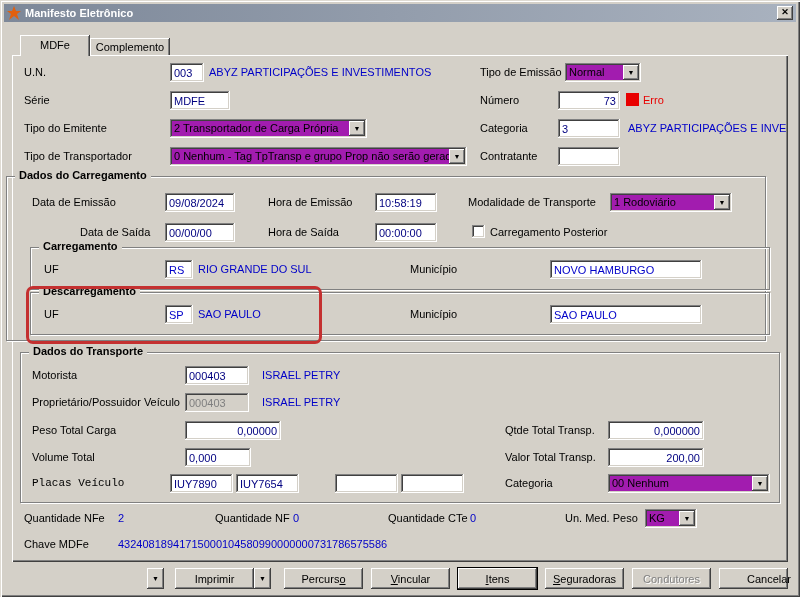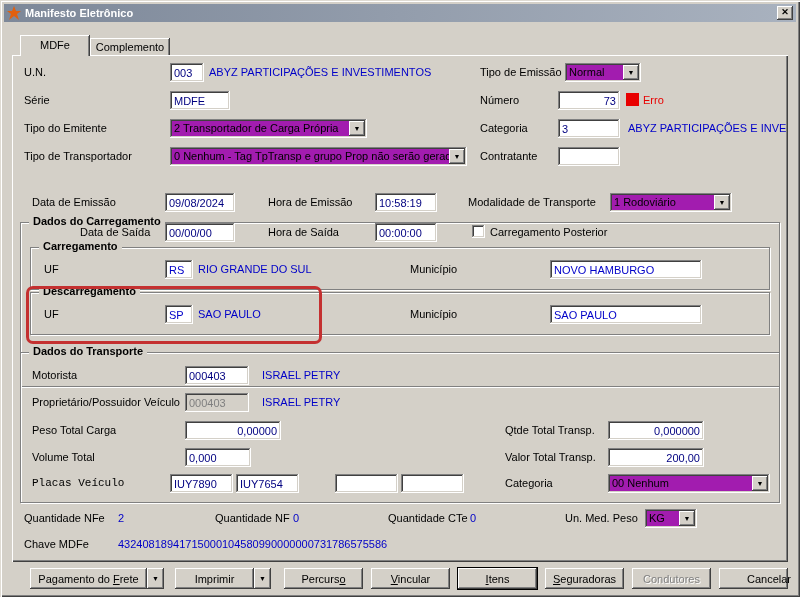--- a/index.html
+++ b/index.html
@@ -136,21 +136,21 @@
   <span class="desc" style="left:628px; top:122px; width:158px;">ABYZ PARTICIPAÇÕES E INVEST</span>
 
   <span class="lbl" style="left:24px; top:150px;">Tipo de Transportador</span>
   <div class="combo" style="left:170px; top:147px; width:297px;">
     <span class="ctext">0 Nenhum - Tag TpTransp e grupo Prop não serão gerados</span>
     <div class="cbtn">▼</div>
   </div>
   <span class="lbl" style="left:480px; top:150px;">Contratante</span>
   <input class="inp" style="left: 558px; top: 147px; width: 62px;" value="">
 
-  <div class="grp" style="left:20px; top:176px; width:758px; height:163px;margin-top:46px;">
+  <div class="grp" style="left:6px; top:176px; width:758px; height:163px;">
     <span class="legend">Dados do Carregamento</span>
   </div>
   <span class="lbl" style="left:32px; top:196px;">Data de Emissão</span>
   <input class="inp" style="left: 165px; top: 193px; width: 70px;" value="09/08/2024">
   <span class="lbl" style="left:268px; top:196px;">Hora de Emissão</span>
   <input class="inp" style="left: 375px; top: 193px; width: 62px;" value="10:58:19">
   <span class="lbl" style="left:468px; top:196px;">Modalidade de Transporte</span>
   <div class="combo" style="left:610px; top:193px; width:122px;">
     <span class="ctext">1 Rodoviário</span>
     <div class="cbtn">▼</div>
@@ -223,21 +223,20 @@
   <span class="lbl bluetext" style="left:470px; top:512px;">0</span>
   <span class="lbl" style="left:565px; top:512px;">Un. Med. Peso</span>
   <div class="combo" style="left:645px; top:509px; width:52px;">
     <span class="ctext">KG</span>
     <div class="cbtn">▼</div>
   </div>
 
   <span class="lbl" style="left:24px; top:538px;">Chave MDFe</span>
   <span class="lbl bluetext" style="left:118px; top:538px;">43240818941715000104580990000000731786575586</span>
 
-  <button class="btn" style="left:30px; top:568px; width:117px;">Pagamento do <u>F</u>rete</button>
   <button class="btn" style="left:147px; top:568px; width:17px; font-size:7px;">▼</button>
   <button class="btn" style="left:175px; top:568px; width:79px;">Imprimir</button>
   <button class="btn" style="left:254px; top:568px; width:17px; font-size:7px;">▼</button>
   <button class="btn" style="left:284px; top:568px; width:79px;">Percurs<u>o</u></button>
   <button class="btn" style="left:371px; top:568px; width:79px;"><u>V</u>incular</button>
   <button class="btn default" style="left:458px; top:568px; width:79px;"><u>I</u>tens</button>
   <button class="btn" style="left:545px; top:568px; width:79px;"><u>S</u>eguradoras</button>
   <button class="btn disabled" style="left:632px; top:568px; width:79px;" disabled="">Condutores</button>
   <button class="btn" style="left:719px; top:568px; width:69px;padding-left:28px;">Cancelar</button>
 

